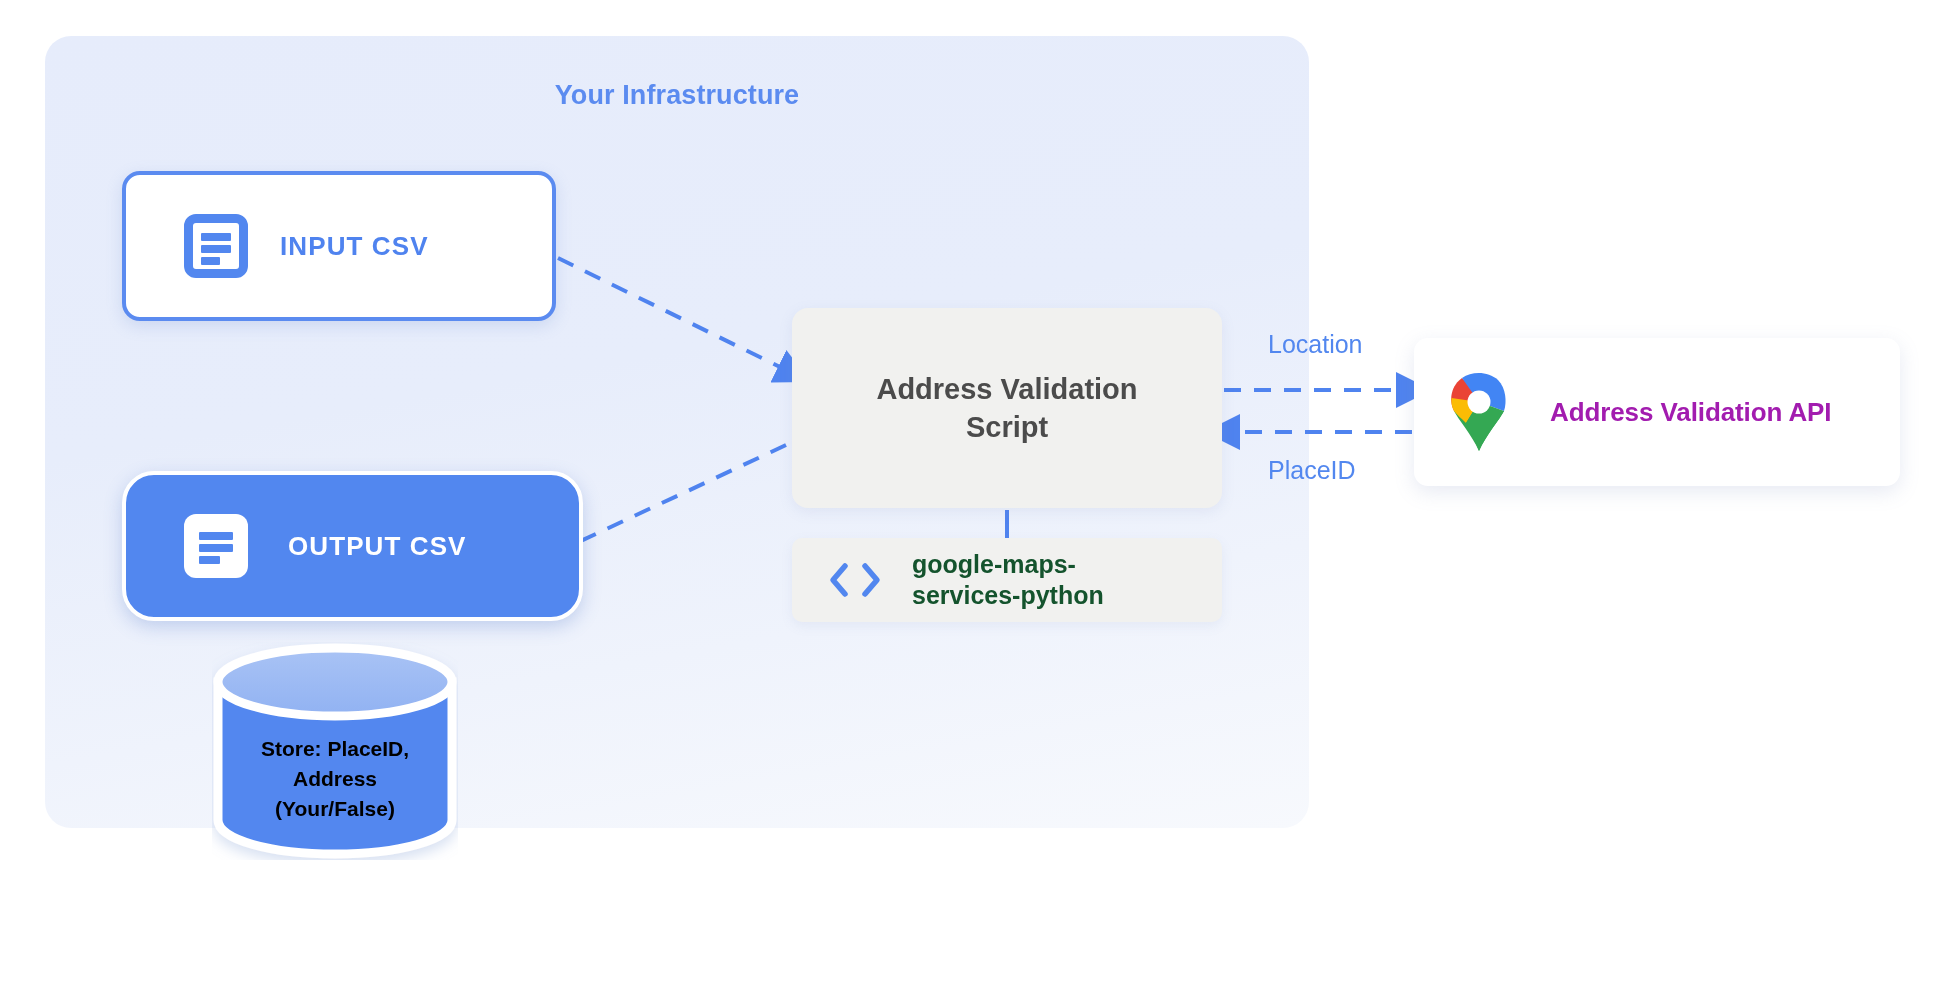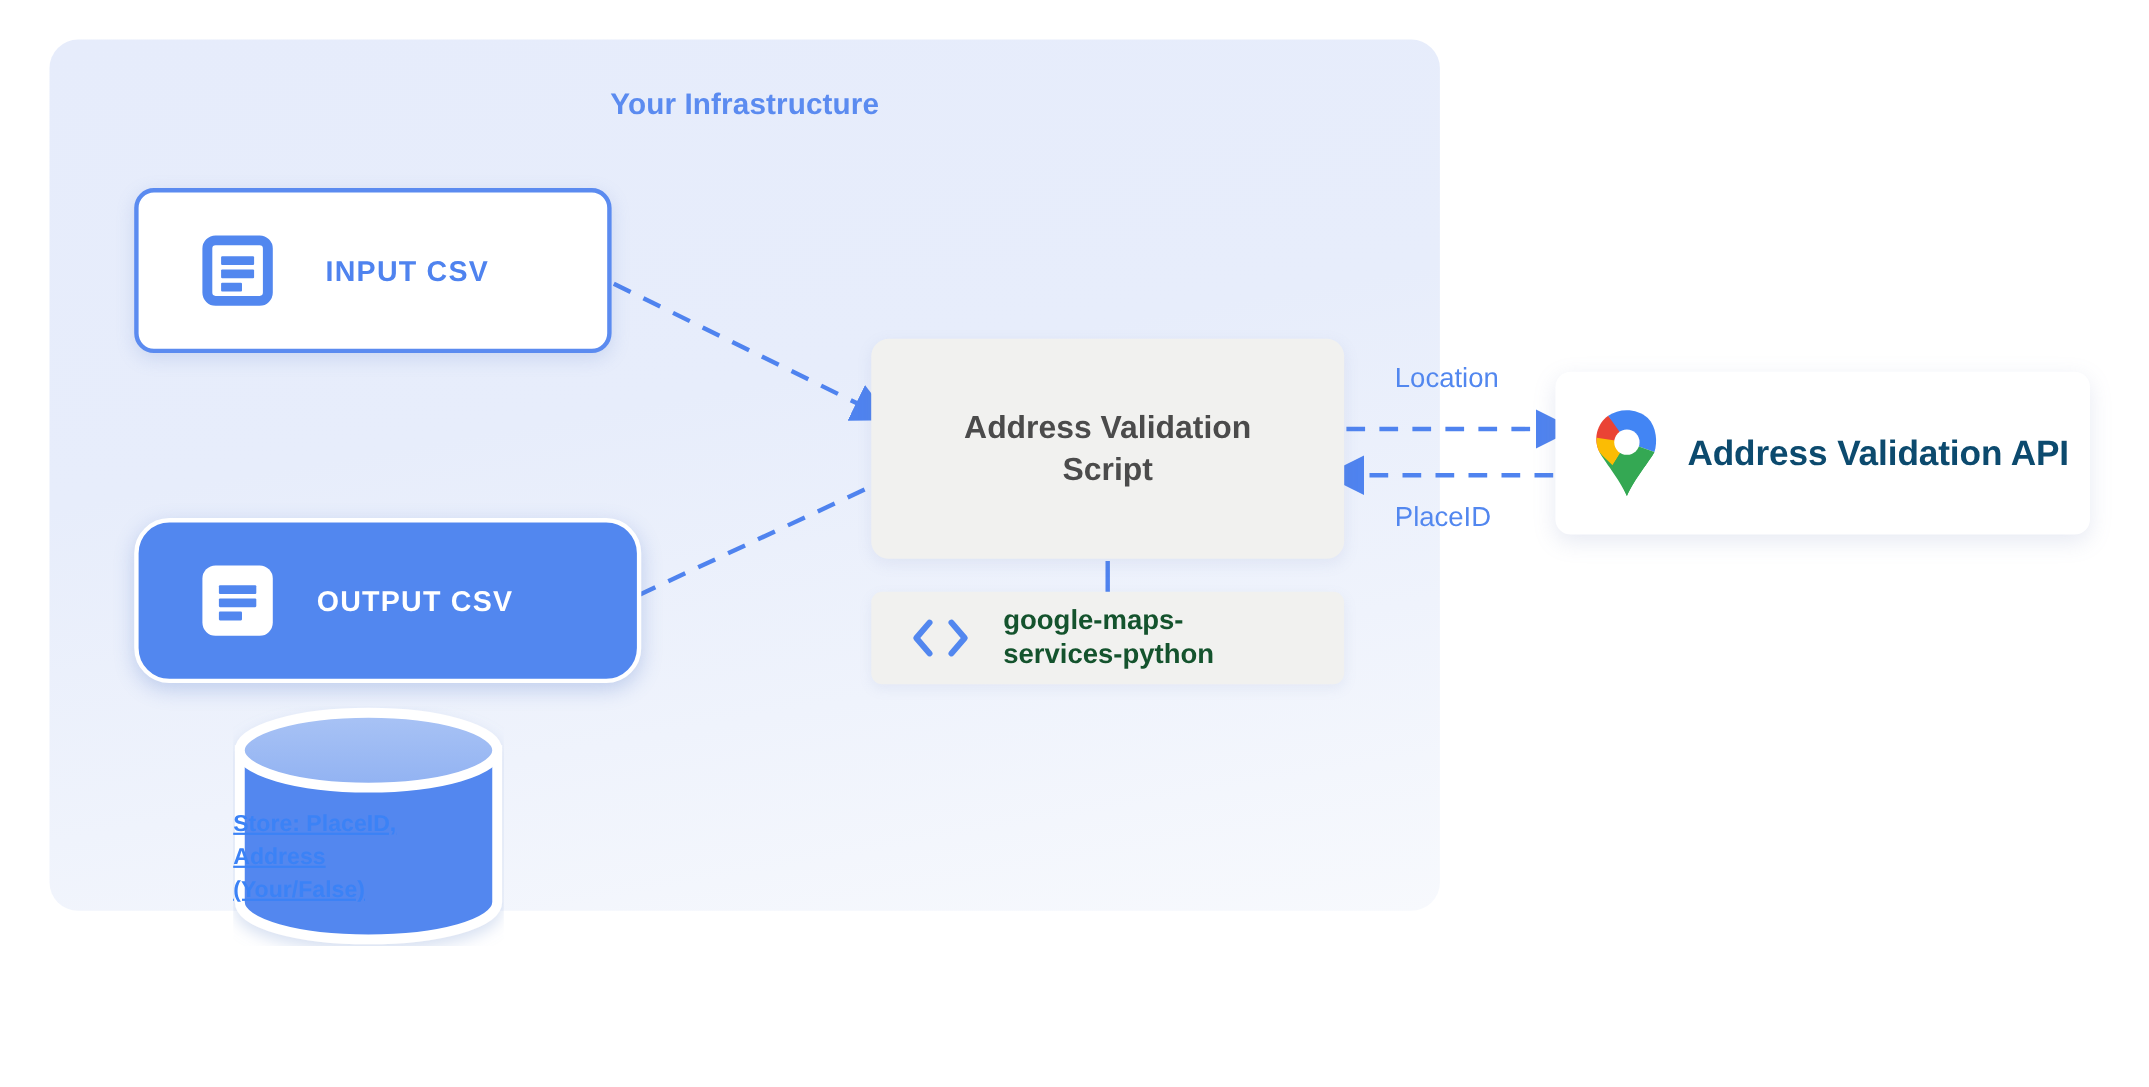--- a/index.html
+++ b/index.html
@@ -70,21 +70,21 @@
     border: 4px solid #5b8bf0;
     border-radius: 18px;
     box-shadow: 0 5px 16px rgba(110,140,210,0.22);
     padding-left: 58px;
   }
   #input-csv .label {
     font-size: 26px;
     font-weight: bold;
     letter-spacing: 1.1px;
     color: #4f83ef;
-    margin-left: 48px;
+    margin-left: 32px;
   }
 
   
   #output-csv {
     left: 122px;
     top: 471px;
     width: 461px;
     height: 150px;
     background: #5287ef;
     border: 4px solid #ffffff;
@@ -186,25 +186,25 @@
     left: 1414px;
     top: 338px;
     width: 486px;
     height: 148px;
     background: #ffffff;
     border-radius: 14px;
     box-shadow: 0 6px 20px rgba(120,140,190,0.18);
     padding-left: 34px;
   }
   #api-box .label {
-    font-size: 32px;
+    font-size: 26px;
     font-weight: bold;
     letter-spacing: -0.1px;
-    color: #0c4a6e;
-    margin-left: 24px;
+    color: #a21caf;
+    margin-left: 40px;
     white-space: nowrap;
   }
   .maps-pin {
     flex: 0 0 auto;
     width: 62px;
     height: 82px;
   }
 
   
   .edge-label {
@@ -223,26 +223,25 @@
     top: 642px;
     width: 246px;
     height: 218px;
   }
   #database .db-svg { position: absolute; inset: 0; }
   #database .db-text {
     position: absolute;
     left: 0;
     right: 0;
     top: 92px;
-    text-align: left;
+    text-align: center;
     font-size: 21px;
     font-weight: bold;
     line-height: 1.42;
-    color: #3b82f6;
-    text-decoration: underline;
+    color: #000000;
   }
 </style>
 </head>
 <body>
 
 <div id="stage">
 
   <div id="infra-panel">
     <div id="infra-title">Your Infrastructure</div>
   </div>

